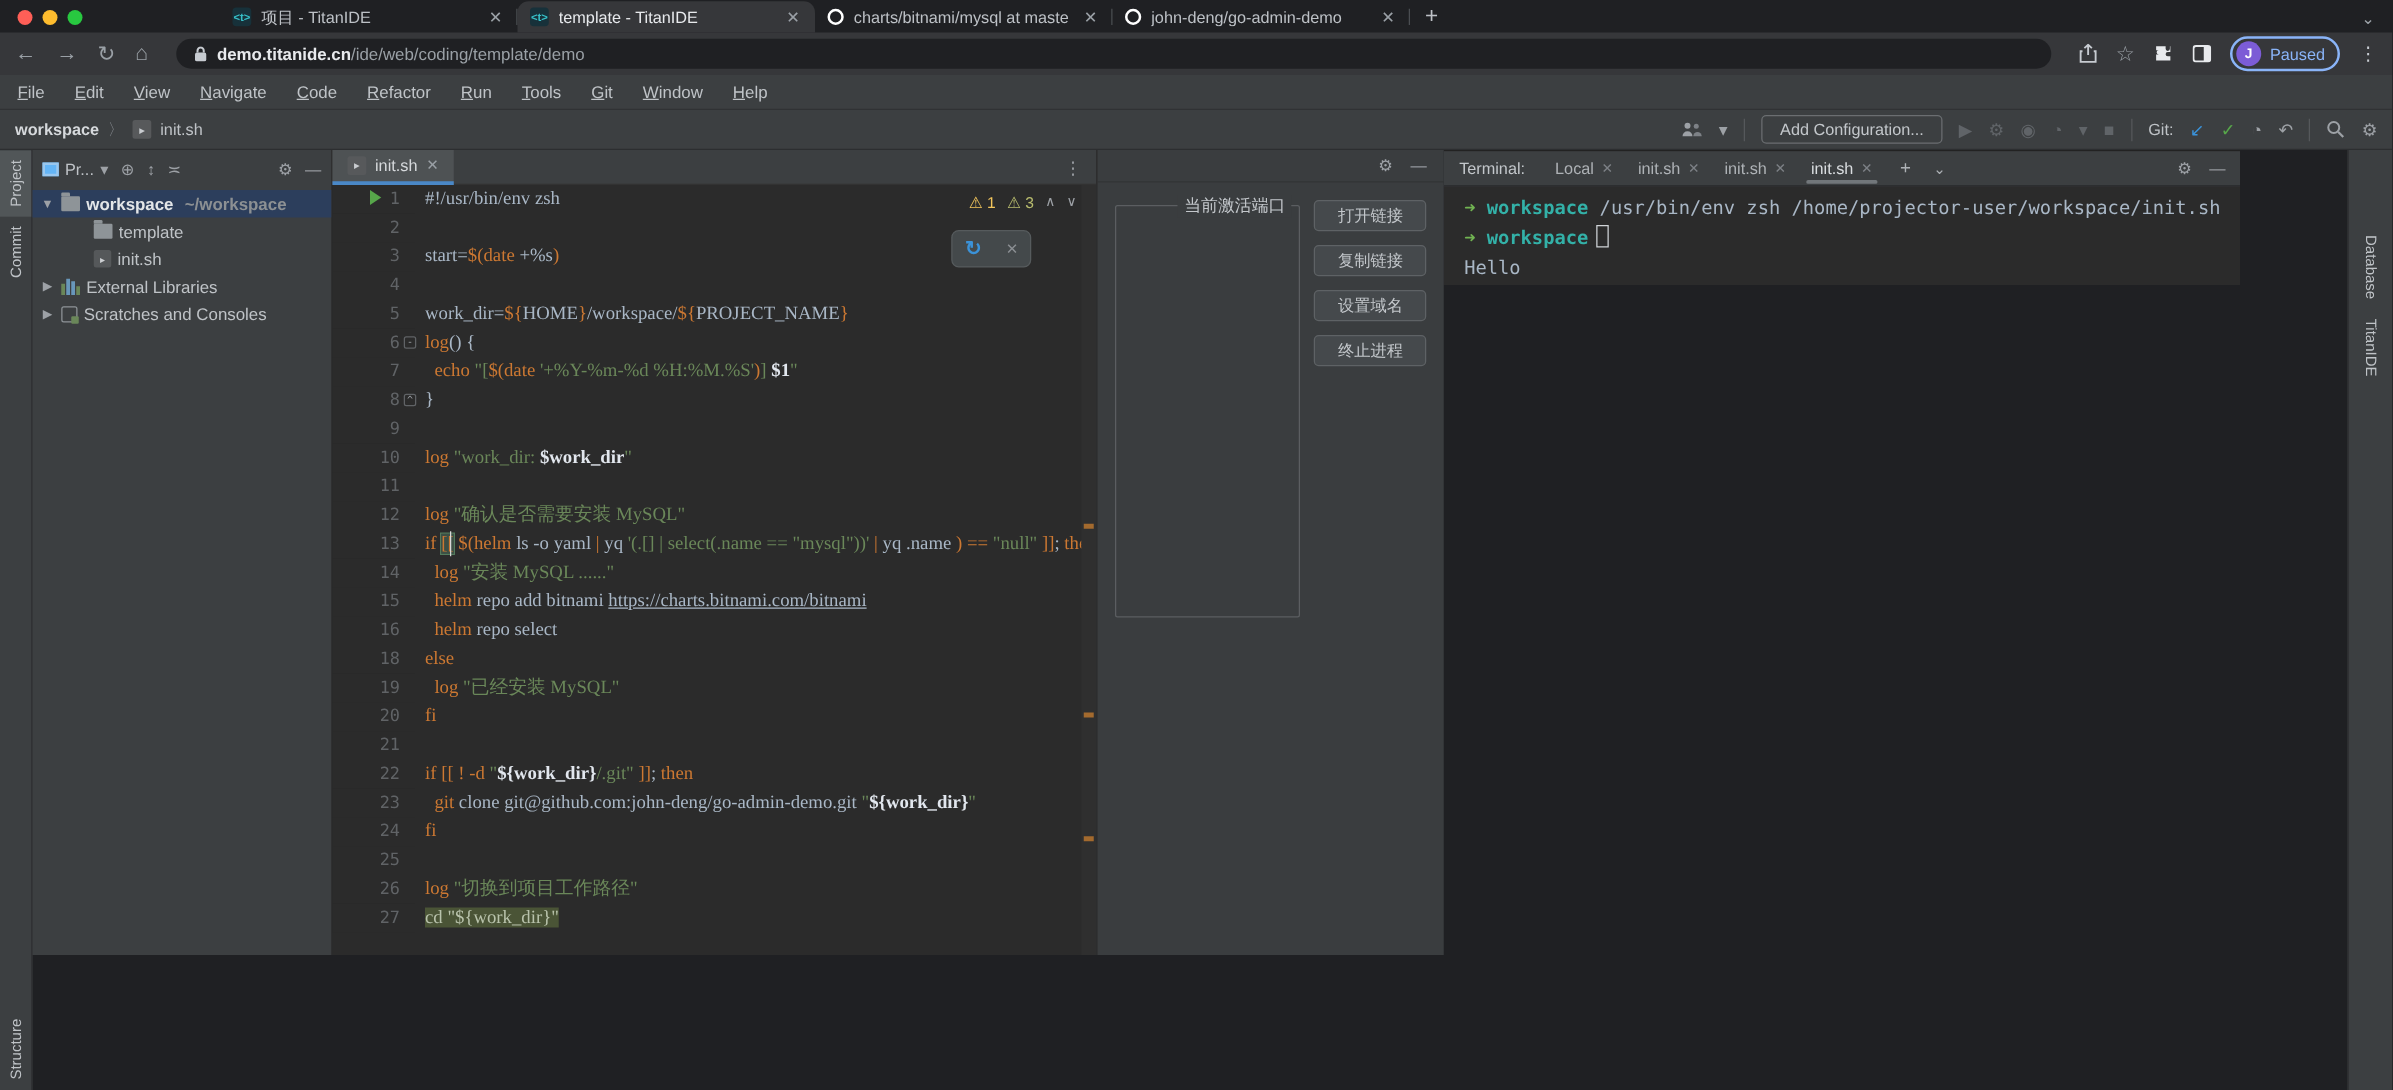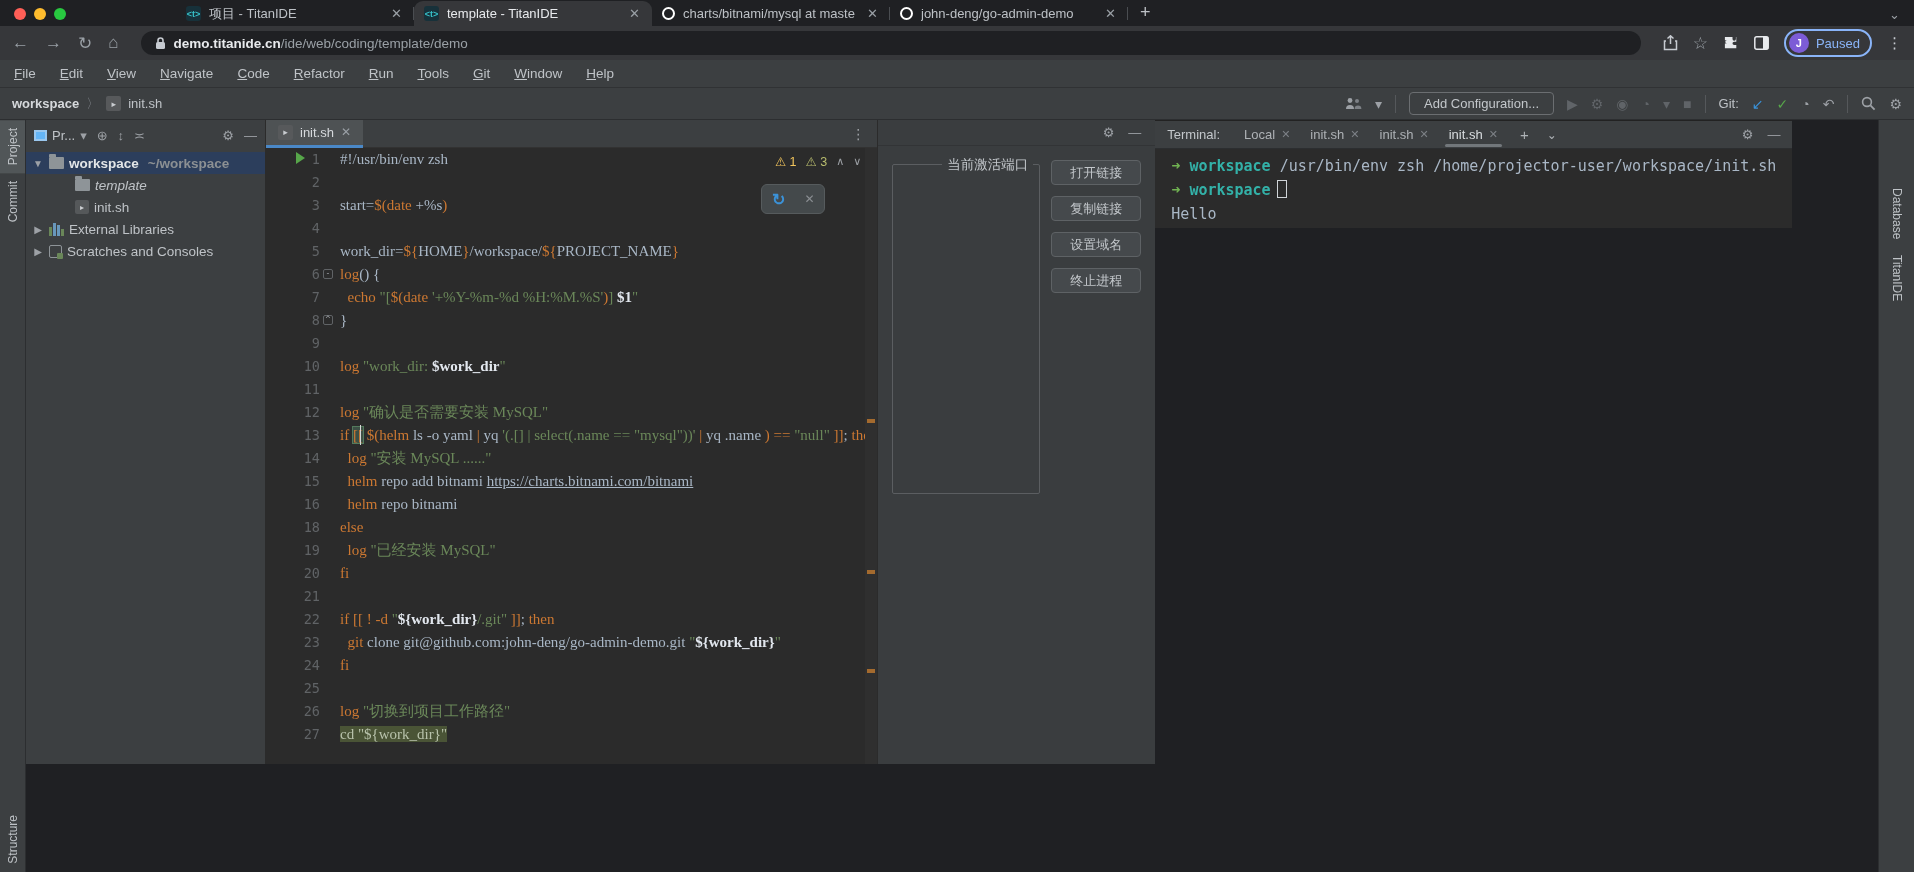--- a/index.html
+++ b/index.html
@@ -311,21 +311,21 @@
             <span class="pj-ic" style="margin-left:auto">⚙</span>
             <span class="pj-ic">—</span>
           </div>
           <div class="tree" id="tree">
               <div class="trow sel" style="padding-left: 6px;">
                 <span class="exp">▼</span>
                 <span class="mini-folder"></span>
                 <b>workspace</b>
                 <span class="suffix">~/workspace</span>
               </div>
-              <div class="trow" style="padding-left: 32px; font-style: italic;">
+              <div class="trow" style="padding-left: 32px;">
                 <span class="exp"></span>
                 <span class="mini-folder"></span>
                 <span>template</span>
               </div>
               <div class="trow" style="padding-left: 32px;">
                 <span class="exp"></span>
                 <span class="mini-file">▸</span>
                 <span>init.sh</span>
               </div>
               <div class="trow" style="padding-left: 6px;">
@@ -365,21 +365,21 @@
               <div class="cline"><span class="gut">6<span class="fold">-</span></span><span class="ctext"><span class="tk-k">log</span><span class="tk-p">() {</span></span></div>
               <div class="cline"><span class="gut">7</span><span class="ctext"><span class="tk-p">  </span><span class="tk-k">echo</span><span class="tk-p"> </span><span class="tk-s">"[</span><span class="tk-k">$(date</span><span class="tk-p"> </span><span class="tk-s">'+%Y-%m-%d %H:%M.%S'</span><span class="tk-k">)</span><span class="tk-s">] </span><span class="tk-v">$1</span><span class="tk-s">"</span></span></div>
               <div class="cline"><span class="gut">8<span class="fold">^</span></span><span class="ctext"><span class="tk-p">}</span></span></div>
               <div class="cline"><span class="gut">9</span><span class="ctext"></span></div>
               <div class="cline"><span class="gut">10</span><span class="ctext"><span class="tk-k">log</span><span class="tk-p"> </span><span class="tk-s">"work_dir: </span><span class="tk-v">$work_dir</span><span class="tk-s">"</span></span></div>
               <div class="cline"><span class="gut">11</span><span class="ctext"></span></div>
               <div class="cline"><span class="gut">12</span><span class="ctext"><span class="tk-k">log</span><span class="tk-p"> </span><span class="tk-s">"确认是否需要安装 MySQL"</span></span></div>
               <div class="cline"><span class="gut">13</span><span class="ctext"><span class="tk-k">if</span><span class="tk-p"> </span><span class="tk-kc">[[</span><span class="tk-p"> </span><span class="tk-k">$(helm</span><span class="tk-p"> ls -o yaml </span><span class="tk-k">|</span><span class="tk-p"> yq </span><span class="tk-s">'(.[] | select(.name == "mysql"))'</span><span class="tk-p"> </span><span class="tk-k">|</span><span class="tk-p"> yq .name </span><span class="tk-k">)</span><span class="tk-p"> </span><span class="tk-k">==</span><span class="tk-p"> </span><span class="tk-s">"null"</span><span class="tk-p"> </span><span class="tk-k">]]</span><span class="tk-p">; </span><span class="tk-k">then</span></span></div>
               <div class="cline"><span class="gut">14</span><span class="ctext"><span class="tk-p">  </span><span class="tk-k">log</span><span class="tk-p"> </span><span class="tk-s">"安装 MySQL ......"</span></span></div>
               <div class="cline"><span class="gut">15</span><span class="ctext"><span class="tk-p">  </span><span class="tk-k">helm</span><span class="tk-p"> repo add bitnami </span><span class="tk-u">https://charts.bitnami.com/bitnami</span></span></div>
-              <div class="cline"><span class="gut">16</span><span class="ctext"><span class="tk-p">  </span><span class="tk-k">helm</span><span class="tk-p"> repo bitnami</span></span></div>
+              <div class="cline"><span class="gut">16</span><span class="ctext"><span class="tk-p">  </span><span class="tk-k">helm</span><span class="tk-p"> repo select</span></span></div>
               <div class="cline"><span class="gut">18</span><span class="ctext"><span class="tk-k">else</span></span></div>
               <div class="cline"><span class="gut">19</span><span class="ctext"><span class="tk-p">  </span><span class="tk-k">log</span><span class="tk-p"> </span><span class="tk-s">"已经安装 MySQL"</span></span></div>
               <div class="cline"><span class="gut">20</span><span class="ctext"><span class="tk-k">fi</span></span></div>
               <div class="cline"><span class="gut">21</span><span class="ctext"></span></div>
               <div class="cline"><span class="gut">22</span><span class="ctext"><span class="tk-k">if</span><span class="tk-p"> </span><span class="tk-k">[[</span><span class="tk-p"> </span><span class="tk-k">!</span><span class="tk-p"> </span><span class="tk-k">-d</span><span class="tk-p"> </span><span class="tk-s">"</span><span class="tk-v">${work_dir}</span><span class="tk-s">/.git"</span><span class="tk-p"> </span><span class="tk-k">]]</span><span class="tk-p">; </span><span class="tk-k">then</span></span></div>
               <div class="cline"><span class="gut">23</span><span class="ctext"><span class="tk-p">  </span><span class="tk-k">git</span><span class="tk-p"> clone git@github.com:john-deng/go-admin-demo.git </span><span class="tk-s">"</span><span class="tk-v">${work_dir}</span><span class="tk-s">"</span></span></div>
               <div class="cline"><span class="gut">24</span><span class="ctext"><span class="tk-k">fi</span></span></div>
               <div class="cline"><span class="gut">25</span><span class="ctext"></span></div>
               <div class="cline"><span class="gut">26</span><span class="ctext"><span class="tk-k">log</span><span class="tk-p"> </span><span class="tk-s">"切换到项目工作路径"</span></span></div>
               <div class="cline"><span class="gut">27</span><span class="ctext"><span class="tk-hl">cd "${work_dir}"</span></span></div>

